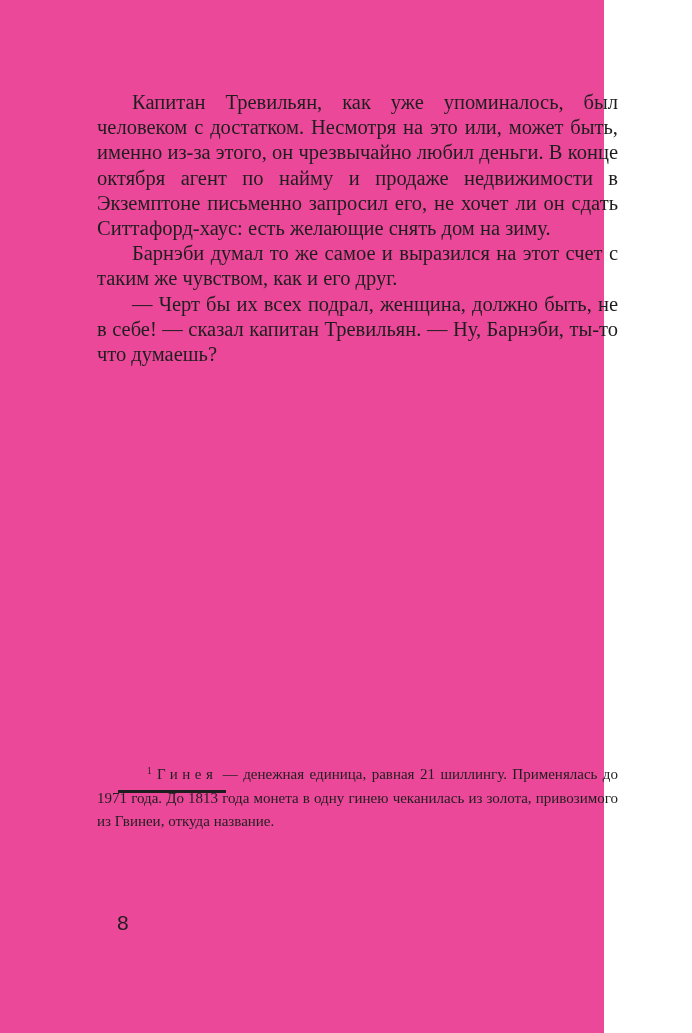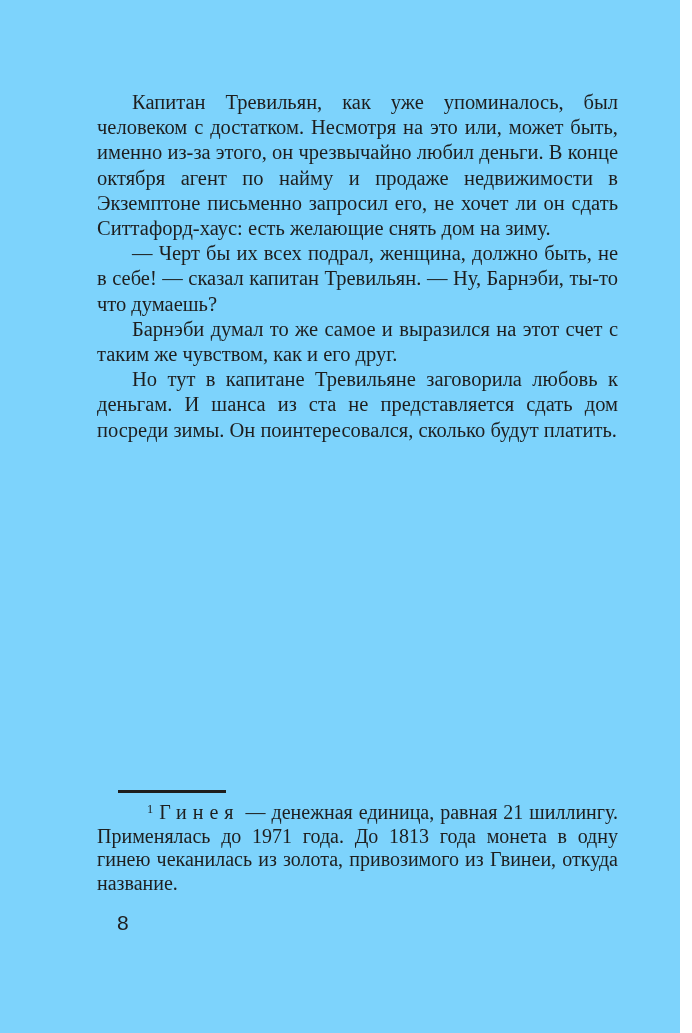--- a/index.html
+++ b/index.html
@@ -5,23 +5,23 @@
   html, body {
     margin: 0;
     padding: 0;
     background: #ffffff;
     width: 692px;
     height: 1033px;
     overflow: hidden;
   }
   .page {
     position: relative;
-    width: 680px;
+    width: 604px;
     height: 1033px;
-    background: #7dd3fc;
+    background: #ec4899;
     font-family: "Liberation Serif", serif;
     color: #1e1e1e;
   }
   .body-text {
     position: absolute;
     left: 97px;
     top: 90px;
     width: 521px;
     font-size: 20.5px;
     line-height: 25.2px;
@@ -42,23 +42,23 @@
     position: absolute;
     left: 118px;
     top: 790px;
     width: 108px;
     height: 2.5px;
     background: #1e1e1e;
   }
   .footnote {
     position: absolute;
     left: 97px;
-    top: 801px;
+    top: 763px;
     width: 521px;
-    font-size: 20px;
+    font-size: 15px;
     line-height: 23.7px;
     text-align: justify;
     text-indent: 50px;
   }
   .fn-term {
     letter-spacing: 0.3em;
   }
   .page-number {
     position: absolute;
     left: 117px;
@@ -68,23 +68,22 @@
     color: #1e1e1e;
   }
 </style>
 </head>
 <body>
 
 <div class="page">
 
   <div class="body-text">
     <p class="para">Капитан Тревильян, как уже упоминалось, был человеком с достатком. Несмотря на это или, может быть, именно из-за этого, он чрезвычайно любил деньги. В конце октября агент по найму и продаже недвижимости в Экземптоне письменно запросил его, не хочет ли он сдать Ситтафорд-хаус: есть желающие снять дом на зиму.</p>
+    <p class="para">Барнэби думал то же самое и выразился на этот счет с таким же чувством, как и его друг.</p>
     <p class="para">— Черт бы их всех подрал, женщина, должно быть, не в себе! — сказал капитан Тревильян. — Ну, Барнэби, ты-то что думаешь?</p>
-    <p class="para">Барнэби думал то же самое и выразился на этот счет с таким же чувством, как и его друг.</p>
-    <p class="para">Но тут в капитане Тревильяне заговорила любовь к деньгам. И шанса из ста не представляется сдать дом посреди зимы. Он поинтересовался, сколько будут платить.</p>
   </div>
 
   <div class="footnote-rule"></div>
 
   <div class="footnote"><sup class="sup">1</sup> <span class="fn-term">Гинея</span> <span>— денежная единица, равная 21 шиллингу. Применялась до 1971 года. До 1813 года монета в одну гинею чеканилась из золота, привозимого из Гвинеи, откуда название.</span></div>
 
   <div class="page-number">8</div>
 
 </div>
 

